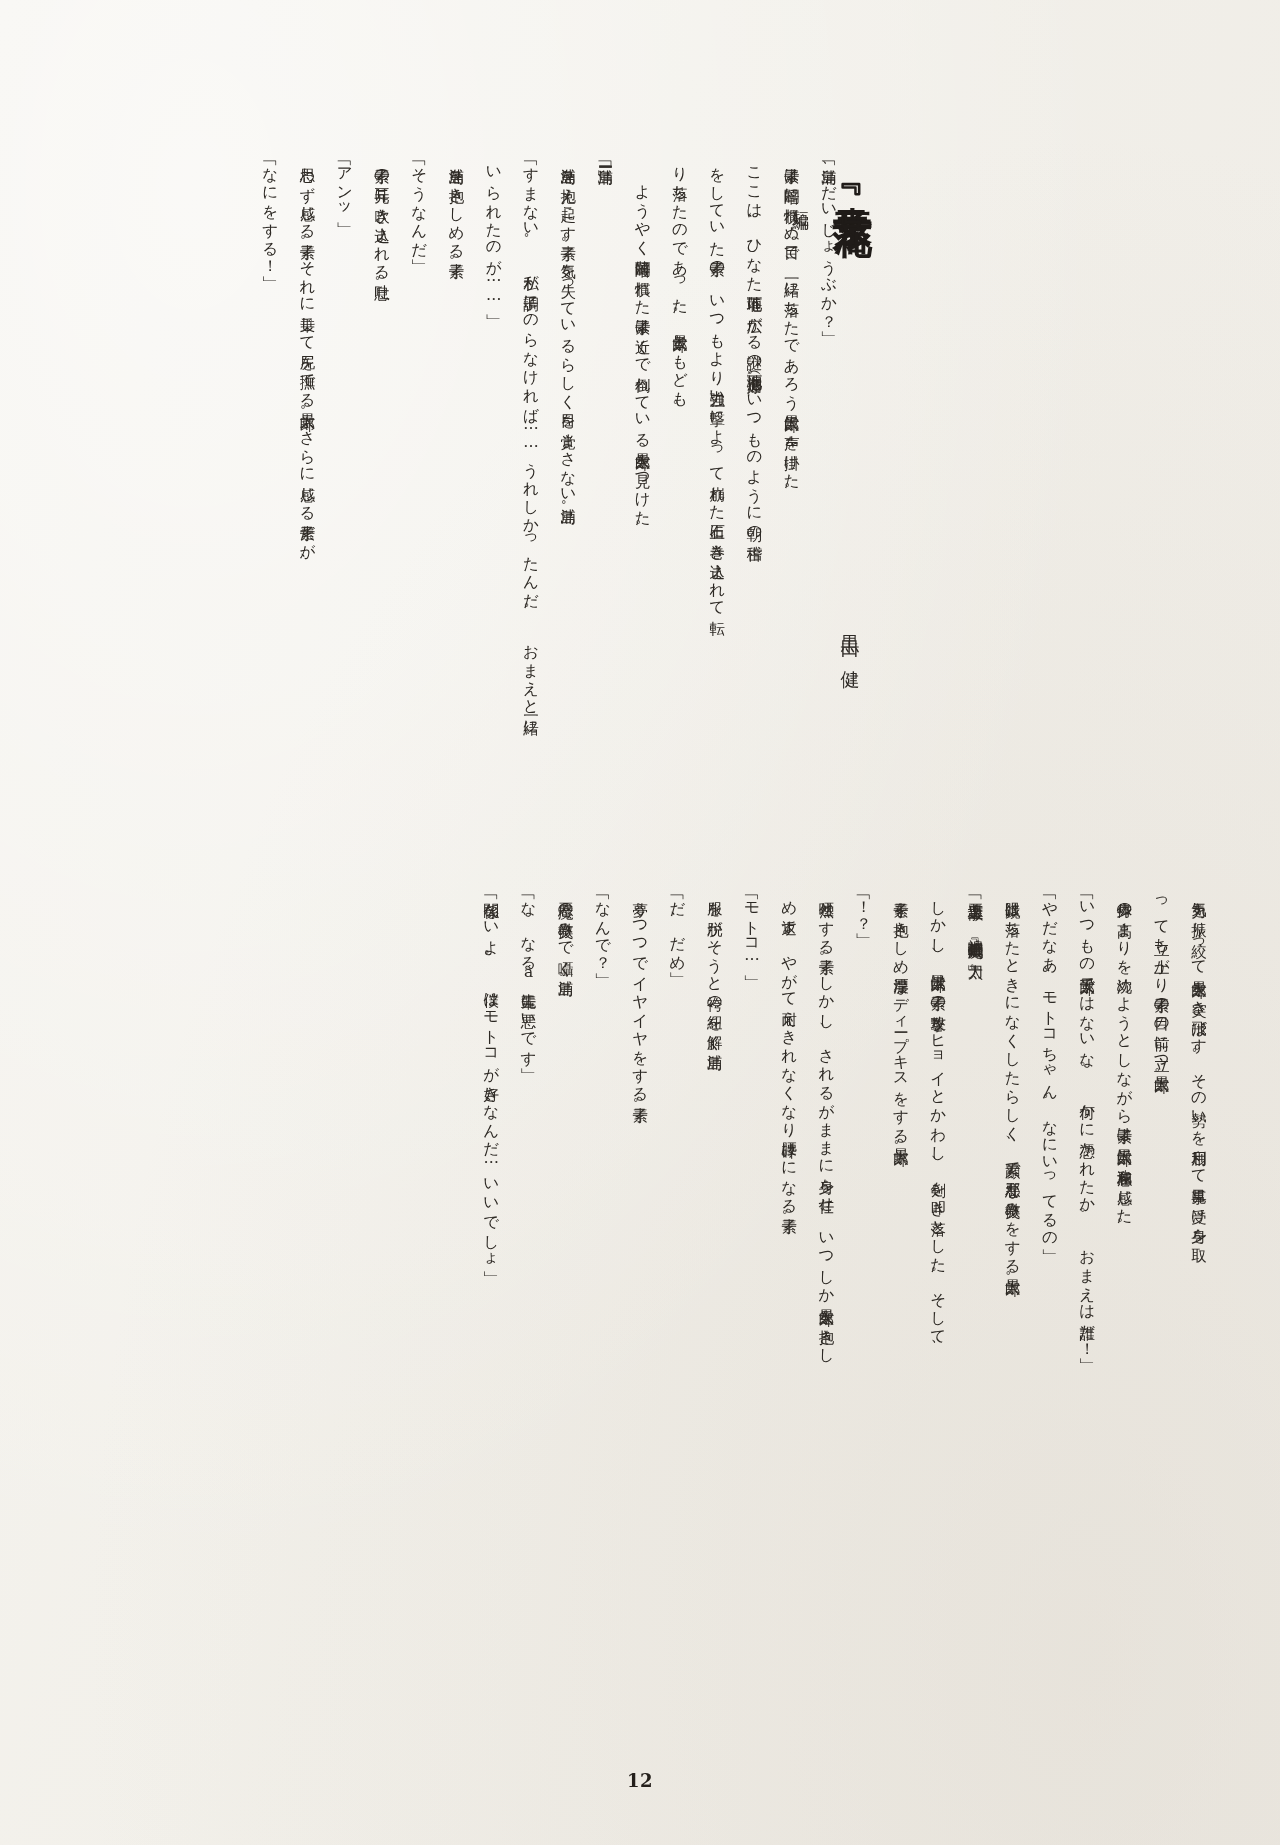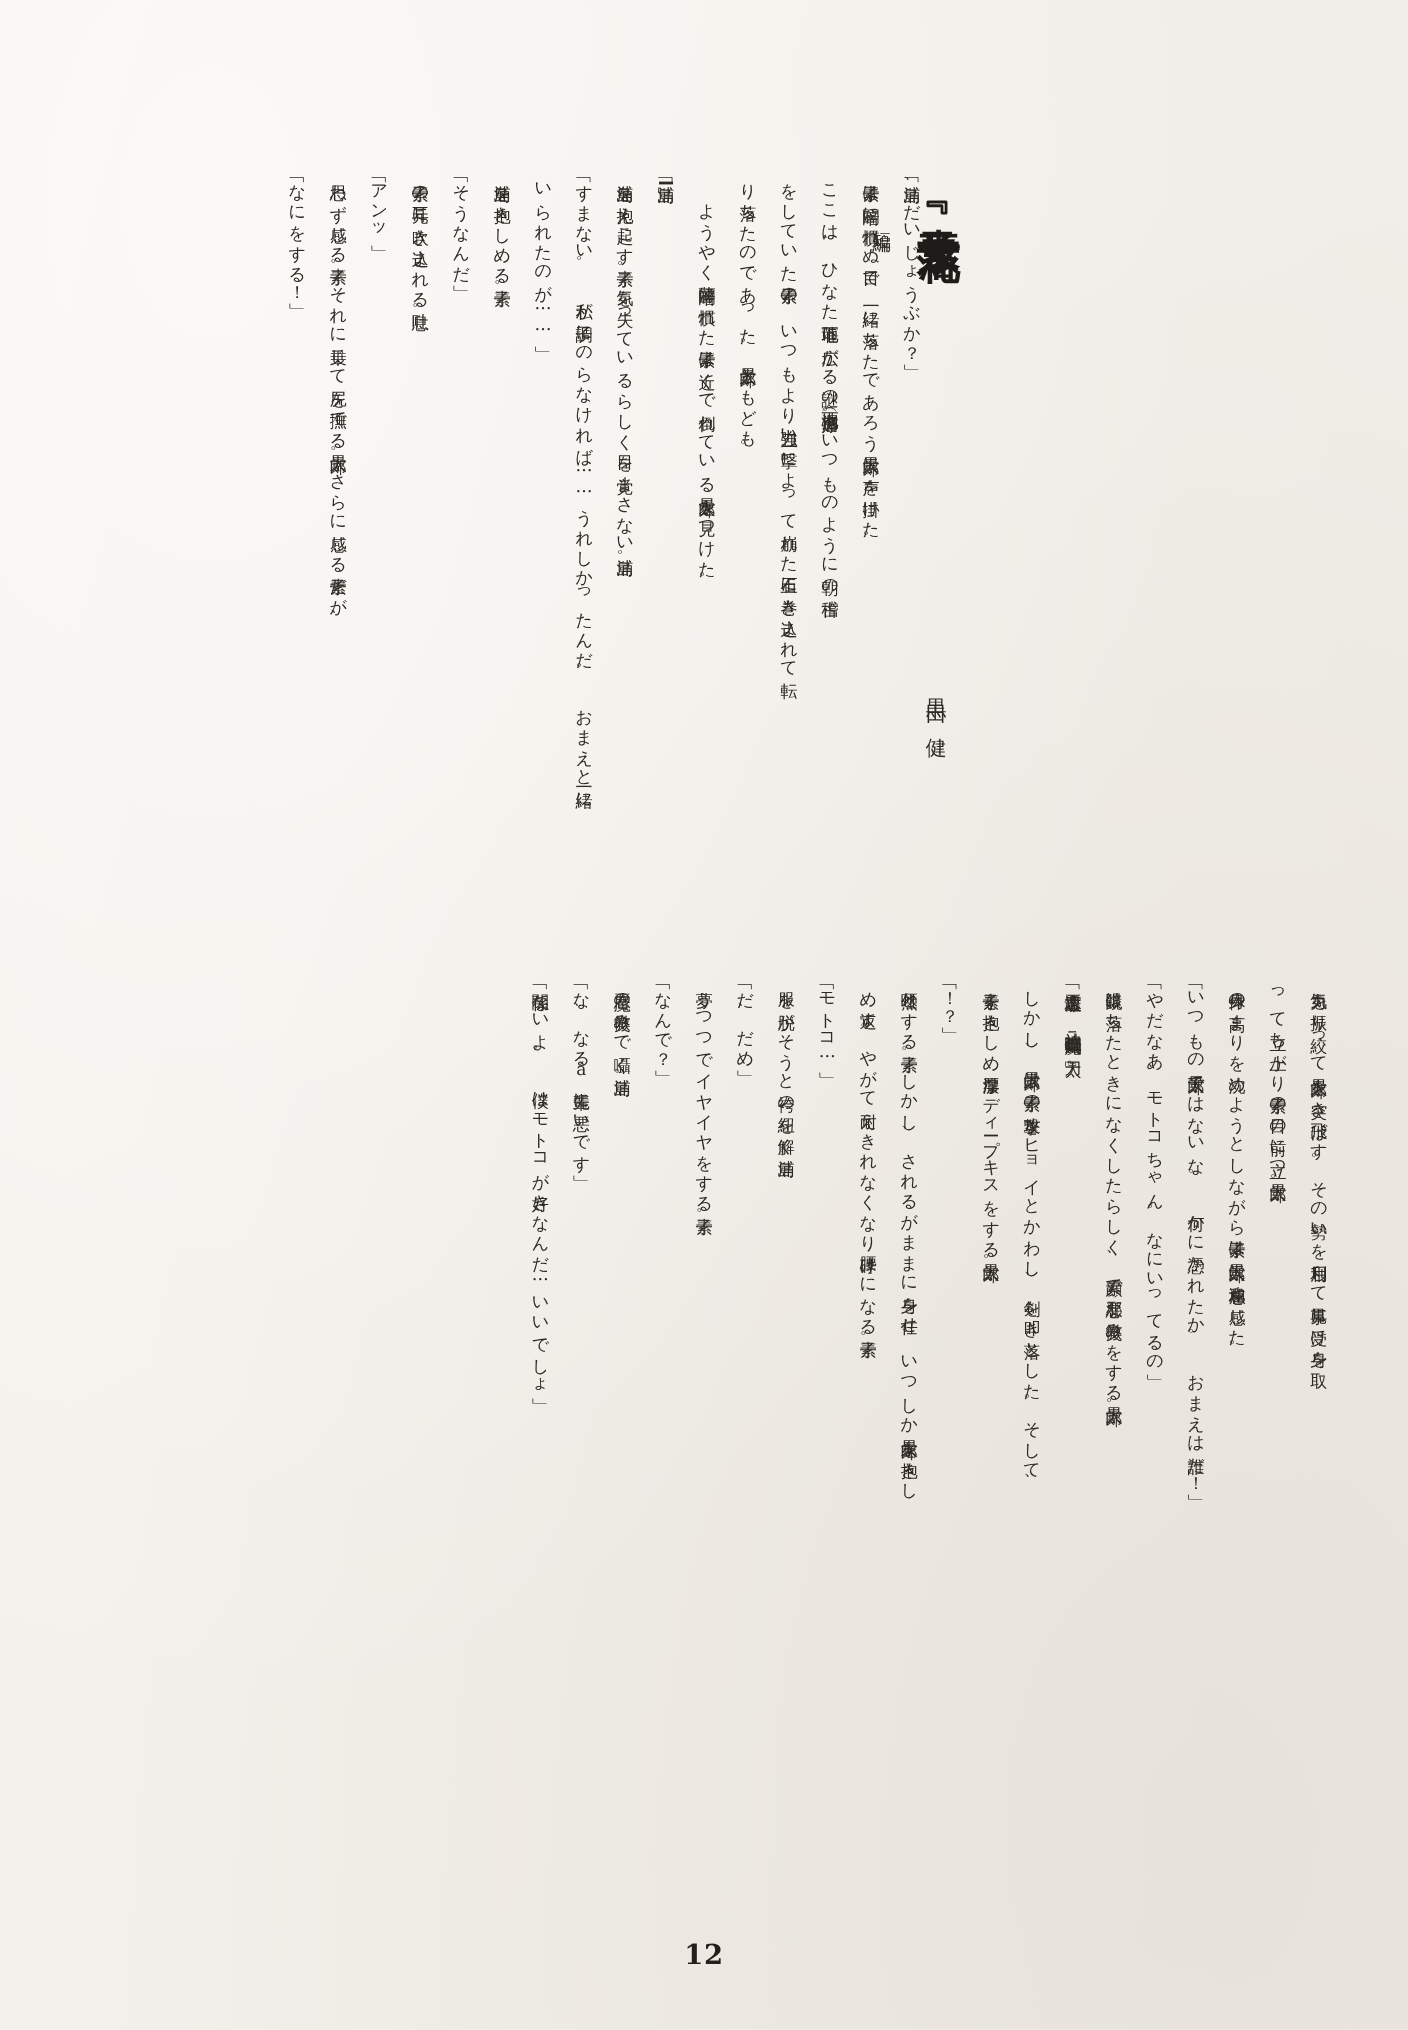--- a/index.html
+++ b/index.html
@@ -110,21 +110,21 @@
     white-space: pre;
   }
   .col.indent { padding-top: 18px; }
 
   .page-number {
     position: absolute;
     bottom: 54px;
     left: 0;
     right: 0;
     text-align: center;
-    font-size: 25px;
+    font-size: 18px;
     font-weight: 700;
     font-family: "DejaVu Serif", serif;
     color: #241f1b;
     letter-spacing: 0.02em;
   }
 </style>
 </head>
 <body>
 
 <div class="page">

